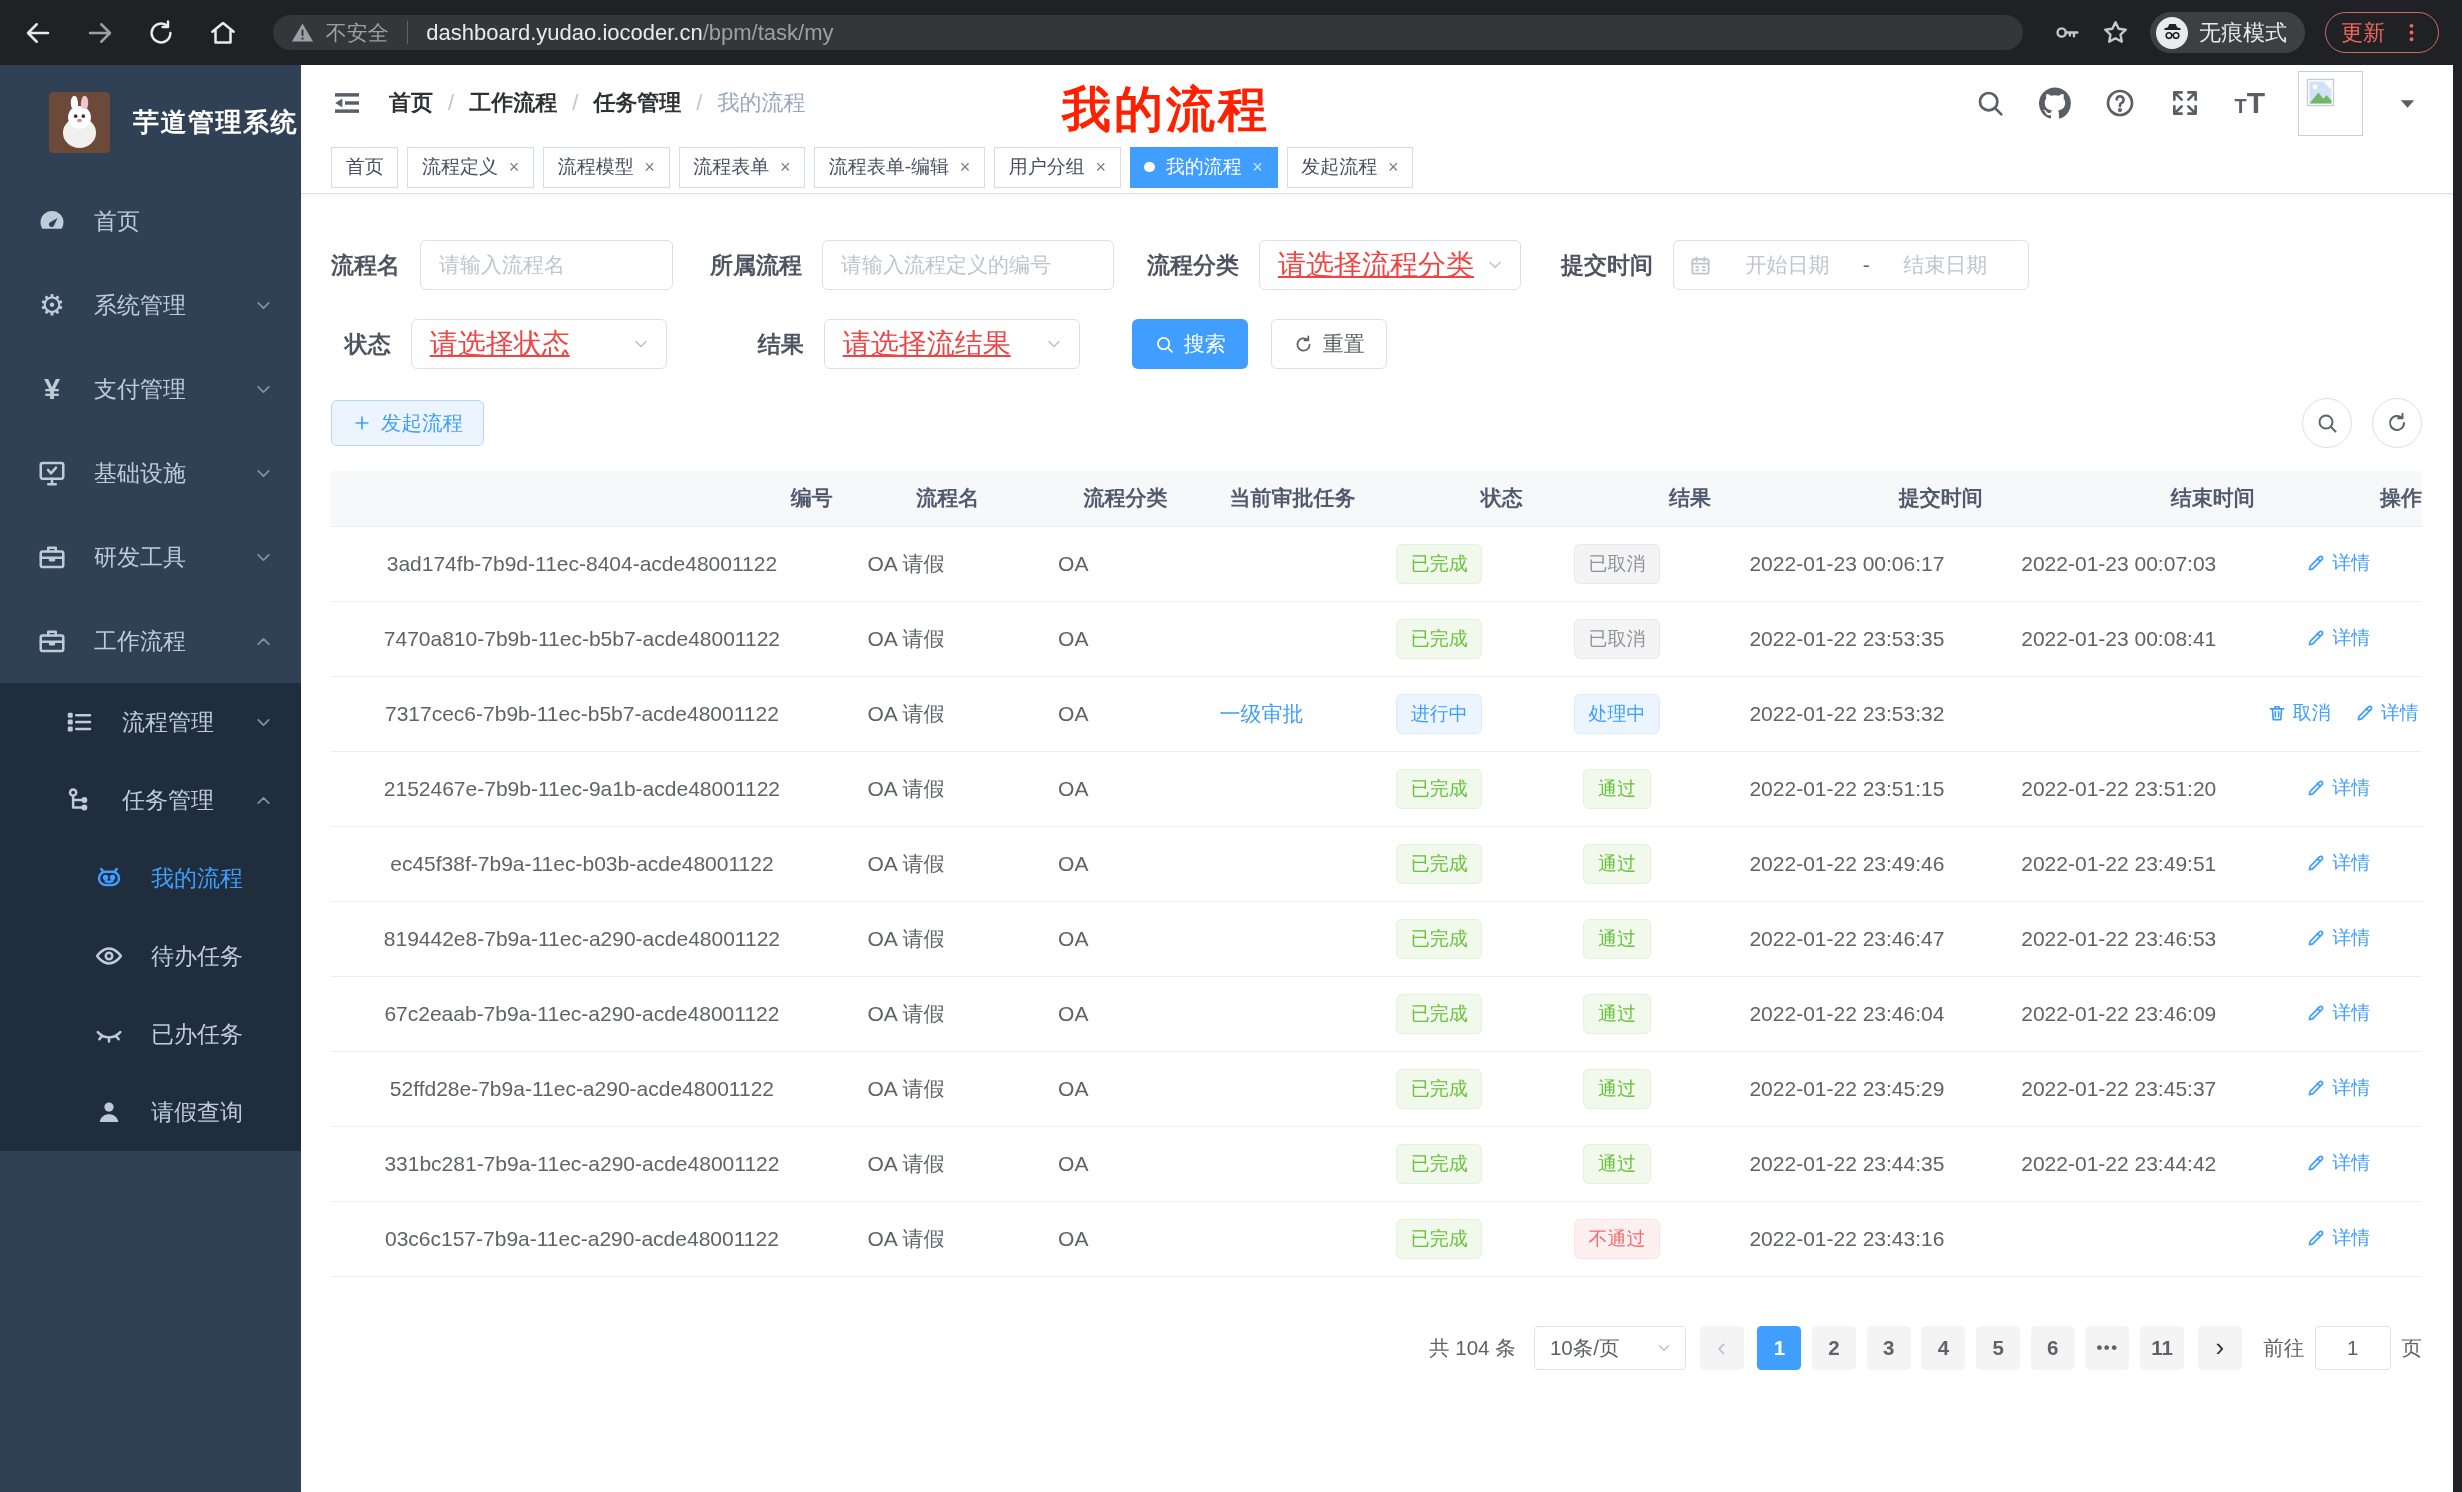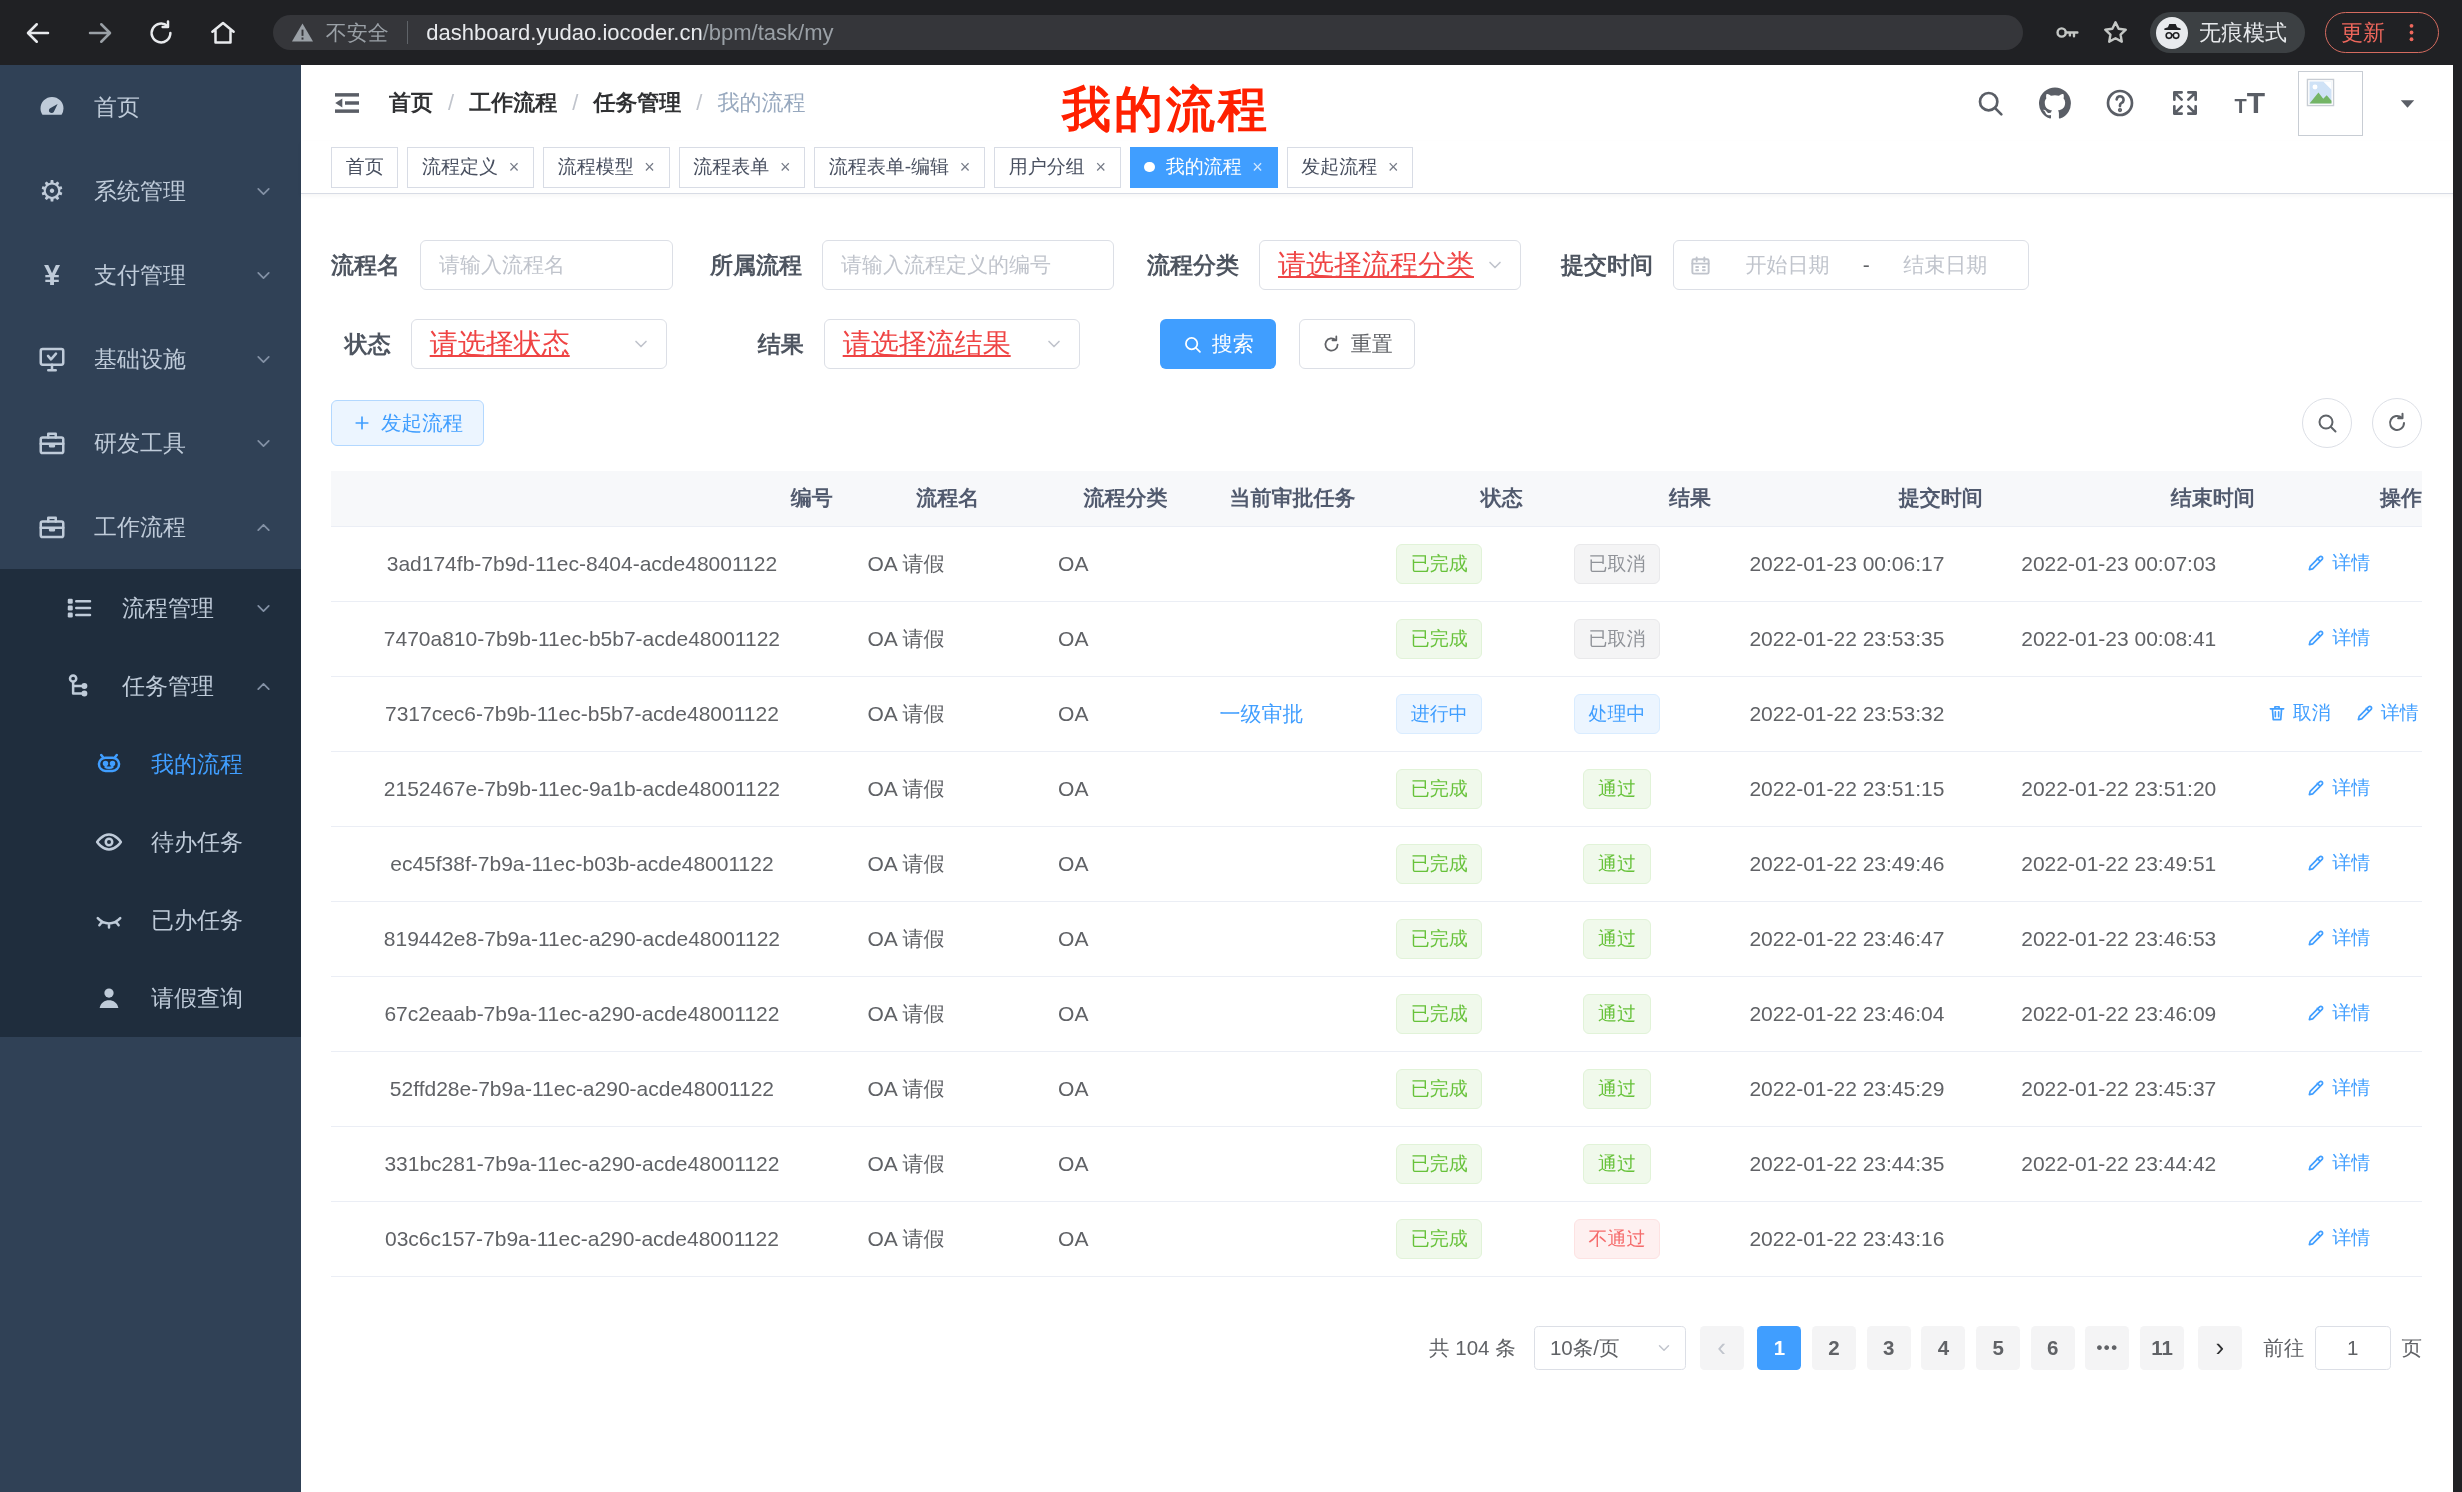--- a/index.html
+++ b/index.html
@@ -197,20 +197,33 @@
             <circle cx="12" cy="12" r="2"></circle>
             <circle cx="12" cy="19" r="2"></circle>
           </svg>
         </span>
     </div>
   </div>
 </div>
 
 <div class="app">
   <aside class="sidebar">
+    <div class="logo-row">
+      <span class="logo-img"><svg viewBox="0 0 24 24">
+            <rect width="24" height="24" fill="#6b4a3a"></rect>
+            <ellipse cx="12" cy="16" rx="6.5" ry="6" fill="#f2f0ee"></ellipse>
+            <circle cx="12" cy="10" r="4.5" fill="#fff"></circle>
+            <path d="M9 6.5C8 3.5 9 1.5 10 1.5s1.8 2.5 1.3 5z" fill="#fff"></path>
+            <path d="M15 6.5c1-3 0-5-1-5s-1.8 2.5-1.3 5z" fill="#f0c7cd"></path>
+            <circle cx="10.5" cy="9.5" r=".7" fill="#333"></circle>
+            <circle cx="13.5" cy="9.5" r=".7" fill="#333"></circle>
+            <ellipse cx="12" cy="11.2" rx="1" ry=".7" fill="#d98a96"></ellipse>
+          </svg></span>
+      <span class="logo-title">芋道管理系统</span>
+    </div>
     <nav id="sidebar-menu">
         <div class="menu-item lvl1">
           <span class="icon m-icon">
             <svg viewBox="0 0 24 24" fill="currentColor">
               <path d="M12 4a9.2 9.2 0 0 0-9.2 9.2c0 1.9.57 3.6 1.55 5h15.3a9.2 9.2 0 0 0 1.55-5A9.2 9.2 0 0 0 12 4zm1.4 11.9a2.1 2.1 0 1 1-2.9-2.9l6-3.5-3.1 6.4z"></path>
             </svg>
           </span>
           <span>首页</span>
         </div>
         <div class="menu-item lvl1">
@@ -498,21 +511,21 @@
         </div>
         <span class="f-label" style="margin-left:91px">结果</span>
         <div class="sel" style="width:256px">
           <span class="ph">请选择流结果</span>
           <span class="icon chev">
               <svg viewBox="0 0 24 24" fill="none" stroke="currentColor" stroke-width="2" stroke-linecap="round" stroke-linejoin="round">
                 <path d="M6 9l6 6 6-6"></path>
               </svg>
             </span>
         </div>
-        <button class="btn btn-primary" style="margin-left:80px">
+        <button class="btn btn-primary" style="margin-left:52px">
           <span class="icon b-ic">
               <svg viewBox="0 0 24 24" fill="none" stroke="currentColor" stroke-width="2" stroke-linecap="round" stroke-linejoin="round">
                 <circle cx="11" cy="11" r="6.5"></circle>
                 <path d="M16 16l4.5 4.5"></path>
               </svg>
             </span>
           <span>搜索</span>
         </button>
         <button class="btn btn-plain" style="margin-left:23px">
           <span class="icon b-ic">

